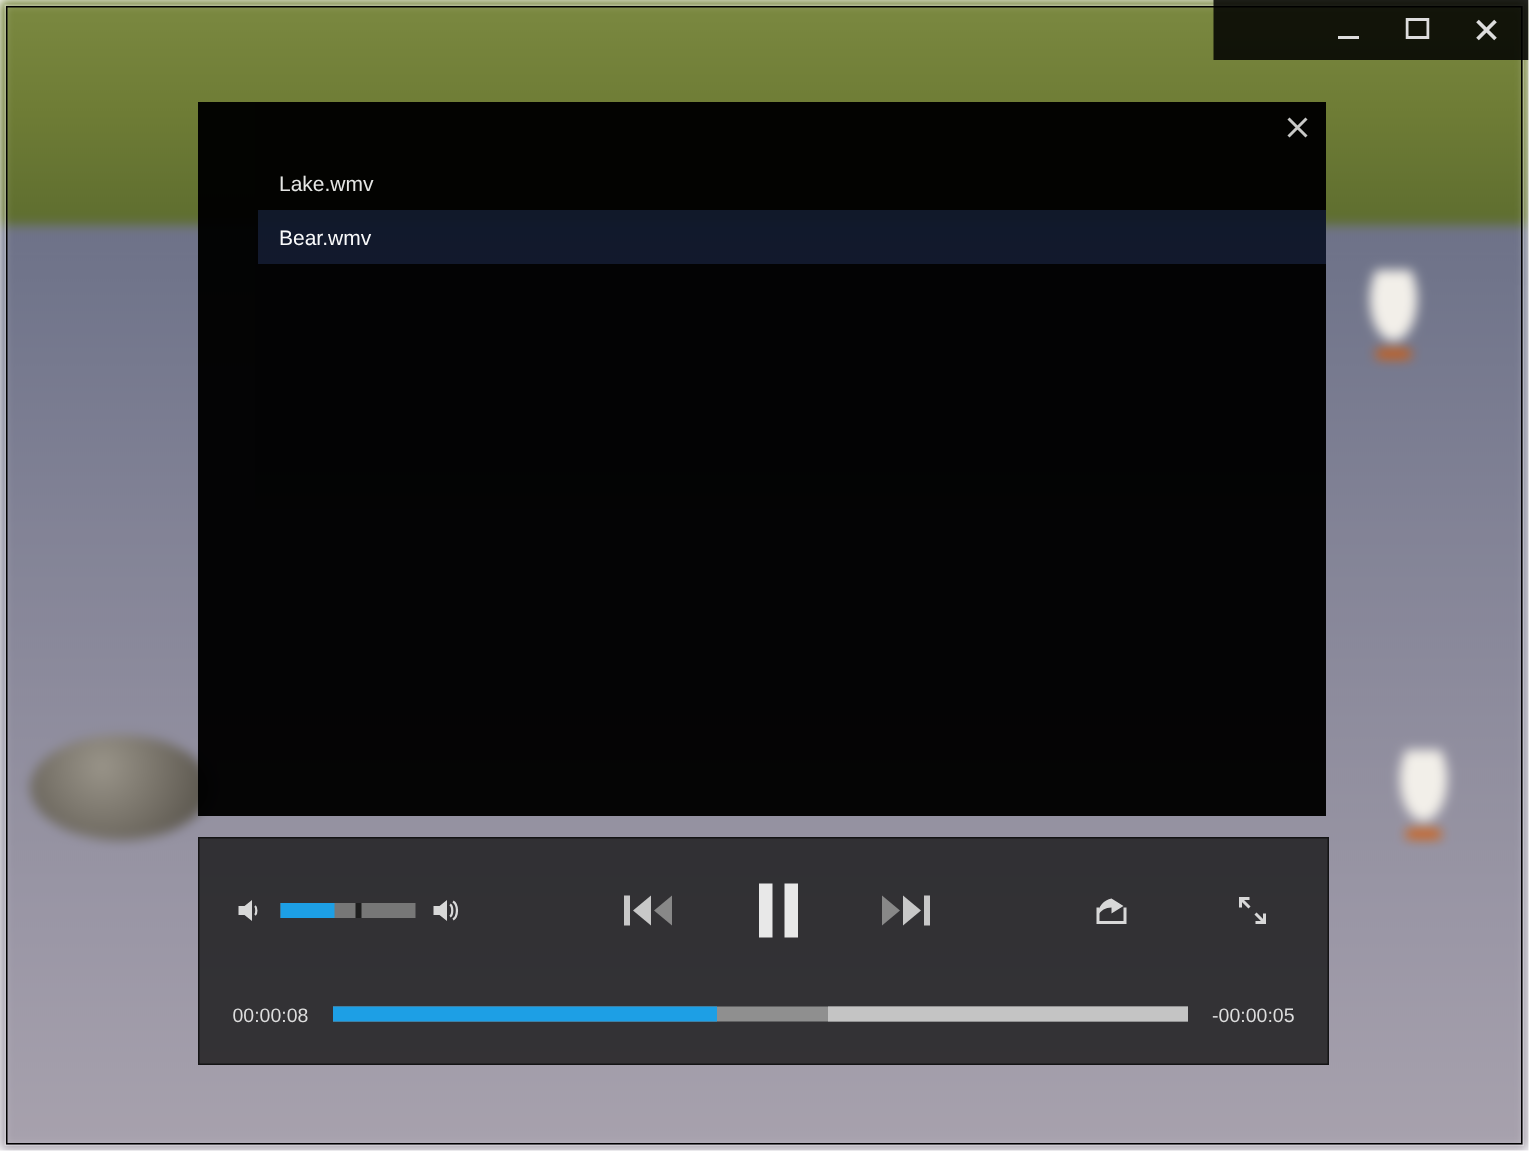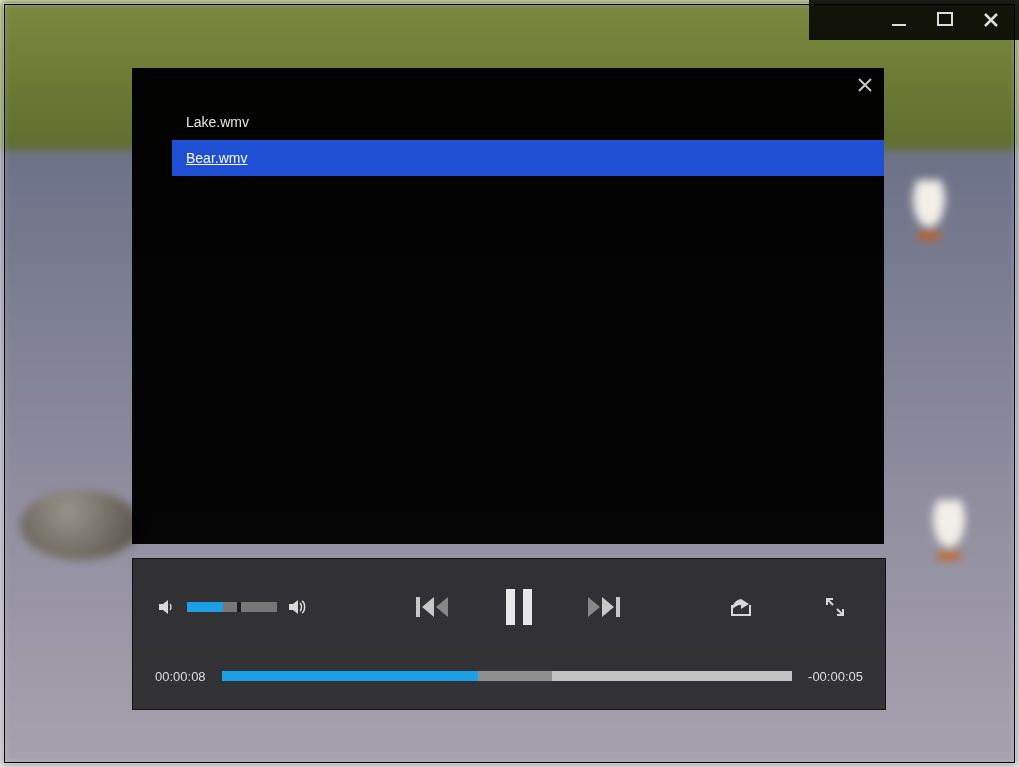--- a/index.html
+++ b/index.html
@@ -23,21 +23,21 @@
   .winframe{position:absolute;inset:4px;border:1px solid #000;box-shadow:0 0 0 1px rgba(255,255,255,.3);}
   .titlebar{position:absolute;top:0;right:0;height:40px;width:170px;
     background:rgba(0,0,0,.85);display:flex;align-items:center;justify-content:flex-end;gap:30px;padding:0 20px;}
   .titlebar .tbtn{color:#ddd;font-size:18px;line-height:1;cursor:pointer;}
   .titlebar .tbtn svg{display:block;}
   
   .playlist{position:absolute;left:132px;top:68px;width:752px;height:476px;background:#000;opacity:.97;}
   .playlist .close{position:absolute;top:8px;right:12px;color:#ccc;font-size:18px;cursor:pointer;}
   .playlist .items{position:absolute;left:0;right:0;top:36px;margin-left:40px;}
   .playlist .item{color:#eaeaea;font-size:14px;padding:10px 14px;cursor:pointer;}
-  .playlist .item.sel{background:#1d4ed8;color:#fff;text-decoration:underline;}
+  .playlist .item.sel{background:#0f172a;color:#fff;}
   
   .controls{position:absolute;left:132px;top:558px;width:752px;height:150px;
     background:rgba(20,20,20,.78);border:1px solid rgba(0,0,0,.6);}
   .crow{position:absolute;left:0;right:0;top:18px;height:60px;display:flex;align-items:center;}
   .crow .spacer{flex:1;}
   .ctrlicon{color:#d8d8d8;cursor:pointer;display:flex;align-items:center;justify-content:center;}
   .ctrlicon svg{display:block;}
   .vol{display:flex;align-items:center;gap:10px;margin-left:24px;}
   .vol .track{width:90px;height:10px;background:#777;position:relative;}
   .vol .track .fill{position:absolute;left:0;top:0;bottom:0;background:#1d9fe5;}

